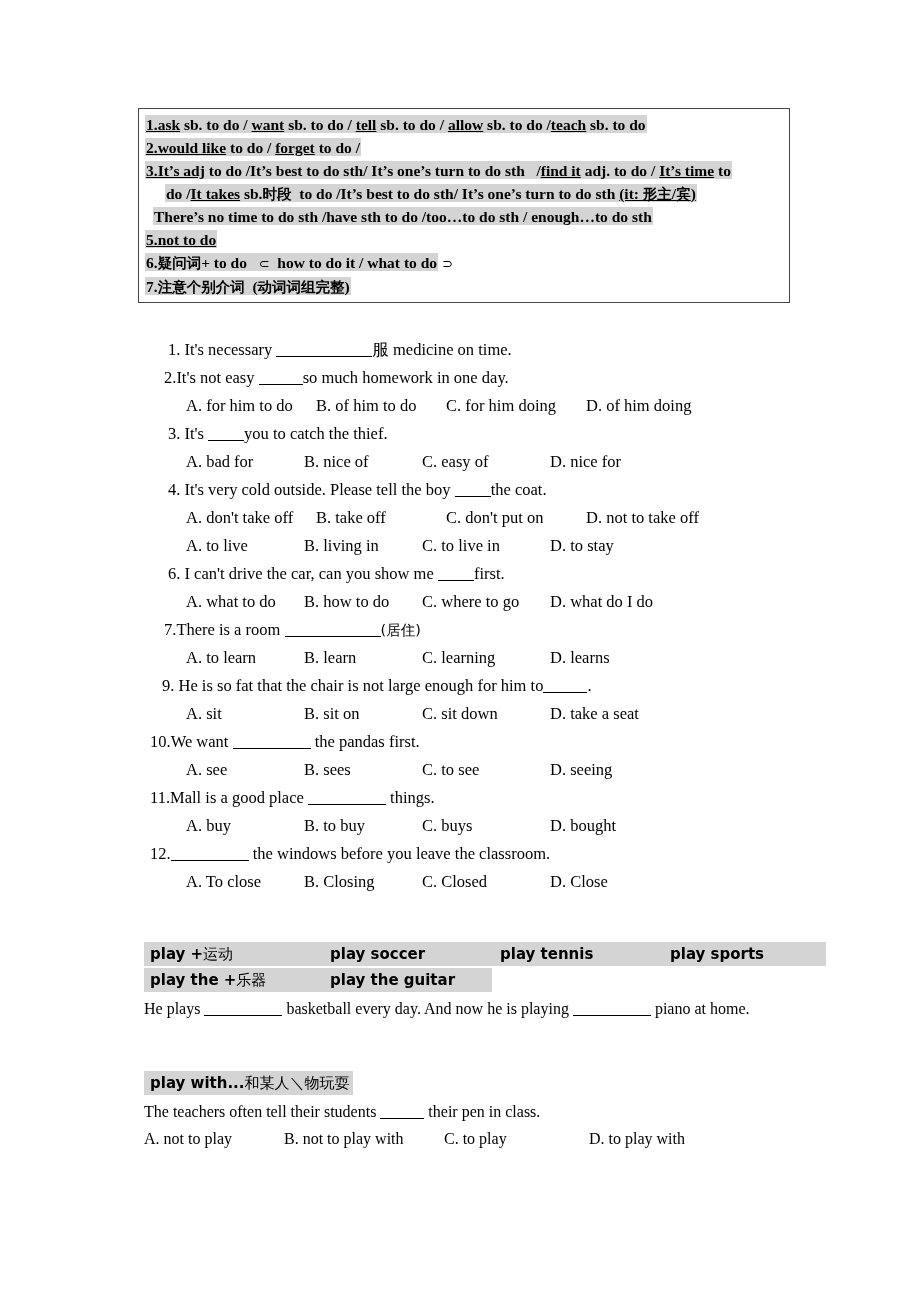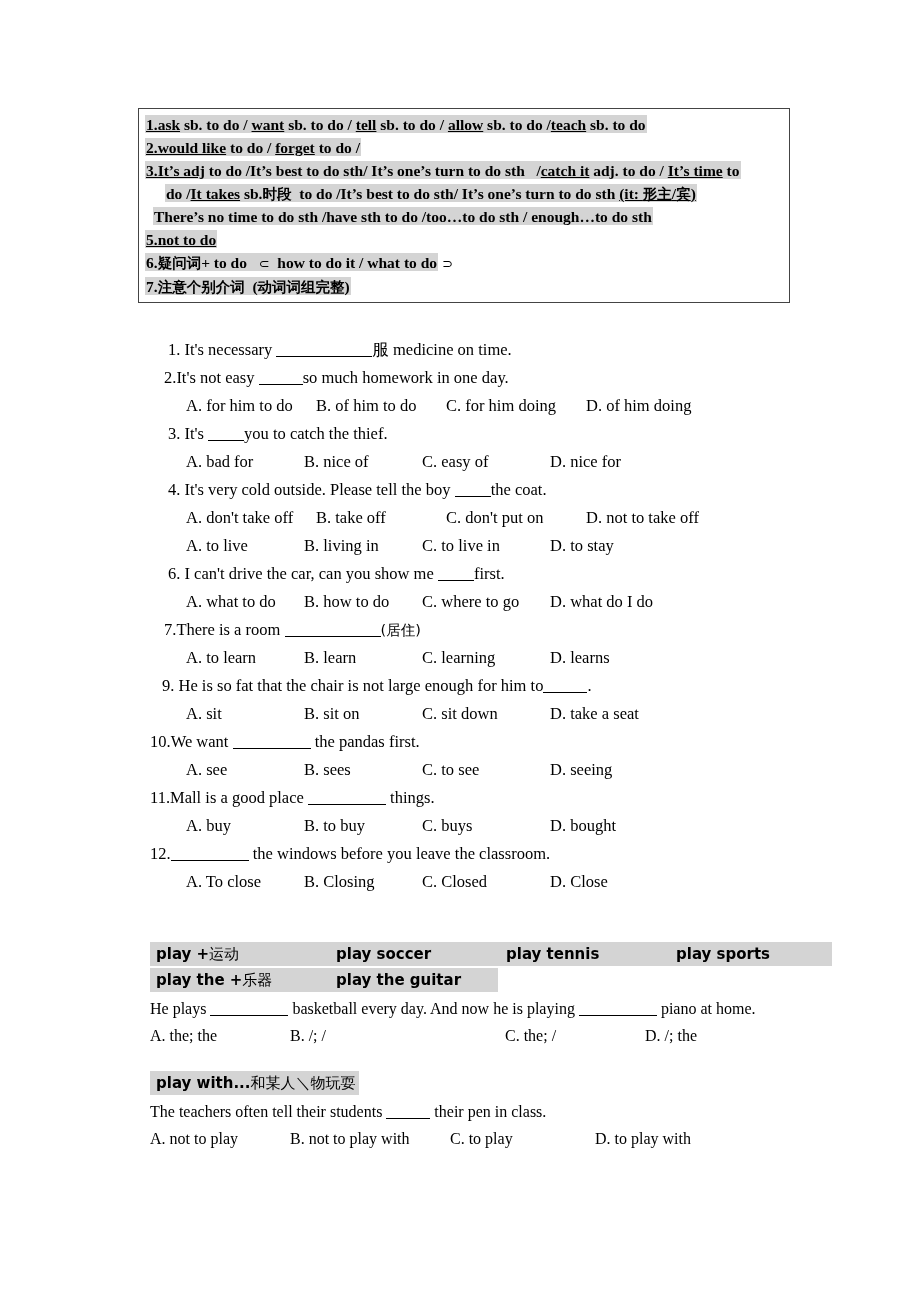--- a/index.html
+++ b/index.html
@@ -104,21 +104,21 @@
   .opt-c { width: 128px; }
 
   
   .wide .opt-a { width: 130px; }
   .wide .opt-b { width: 130px; }
   .wide .opt-c { width: 140px; }
 
   
   .play-section {
     position: absolute;
-    left: 150px;
+    left: 144px;
     width: 740px;
   }
   .play-hl-row {
     background: #d4d4d4;
     font-family: "DejaVu Sans", sans-serif;
     font-weight: bold;
     font-size: 15px;
     line-height: 24px;
     height: 24px;
     white-space: nowrap;
@@ -160,21 +160,21 @@
 
     <div class="g-line">
       <span class="hl"><span class="u">1.ask</span> sb. to do / <span class="u">want</span> sb. to do / <span class="u">tell</span> sb. to do / <span class="u">allow</span> sb. to do /<span class="u">teach</span> sb. to do</span>
     </div>
 
     <div class="g-line">
       <span class="hl"><span class="u">2.would like</span> to do / <span class="u">forget</span> to do /</span>
     </div>
 
     <div class="g-line">
-      <span class="hl"><span class="u">3.It’s adj</span> to do /It’s best to do sth/ It’s one’s turn to do sth &nbsp; /<span class="u">catch it</span> adj. to do / <span class="u">It’s time</span> to</span>
+      <span class="hl"><span class="u">3.It’s adj</span> to do /It’s best to do sth/ It’s one’s turn to do sth &nbsp; /<span class="u">find it</span> adj. to do / <span class="u">It’s time</span> to</span>
     </div>
 
     <div class="g-line g-indent">
       <span class="hl">do /<span class="u">It takes</span> sb.<span class="cjk">时段</span>&nbsp; to do /It’s best to do sth/ It’s one’s turn to do sth <span class="u">(it: <span class="cjk">形主</span>/<span class="cjk">宾</span>)</span></span>
     </div>
 
     <div class="g-line g-indent2">
       <span class="hl">There’s no time to do sth /have sth to do /too…to do sth / enough…to do sth</span>
     </div>
 
@@ -231,21 +231,20 @@
   <div class="play-section" style="top:942px;">
     <div>
       <span class="play-hl-row" style="width:672px;"><span class="pcol1"><span>play +</span><span class="pcjk">运动</span></span><span class="pcol2">play soccer</span><span class="pcol3">play tennis</span><span>play sports</span></span>
     </div>
     <div style="margin-top:2px;">
       <span class="play-hl-row" style="width:338px;"><span class="pcol1"><span>play   the + </span><span class="pcjk">乐器</span></span><span>play the guitar</span></span>
     </div>
 
     <div class="play-q"><span>He plays </span><span class="blank b-lg"></span><span> basketball every day. And now he is playing </span><span class="blank b-lg"></span><span> piano at home.</span></div>
 
-    <div class="play-opts"><span class="po-a">A. the; the</span><span class="po-b">B. /; /</span><span class="po-c">C. the; /</span><span>D. /; the</span></div>
   </div>
 
   <div class="play-section" style="top:1071px;">
     <div>
       <span class="play-hl-row"><span>play with...</span><span class="pcjk">和某人＼物玩耍</span></span>
     </div>
 
     <div class="play-q"><span>The teachers often tell their students </span><span class="blank b-sm"></span><span> their pen in class.</span></div>
 
     <div class="play-opts" style="padding-left:0;"><span class="pw-a">A. not to play</span><span class="pw-b">B. not to play with</span><span class="pw-c">C. to play</span><span>D. to play with</span></div>

